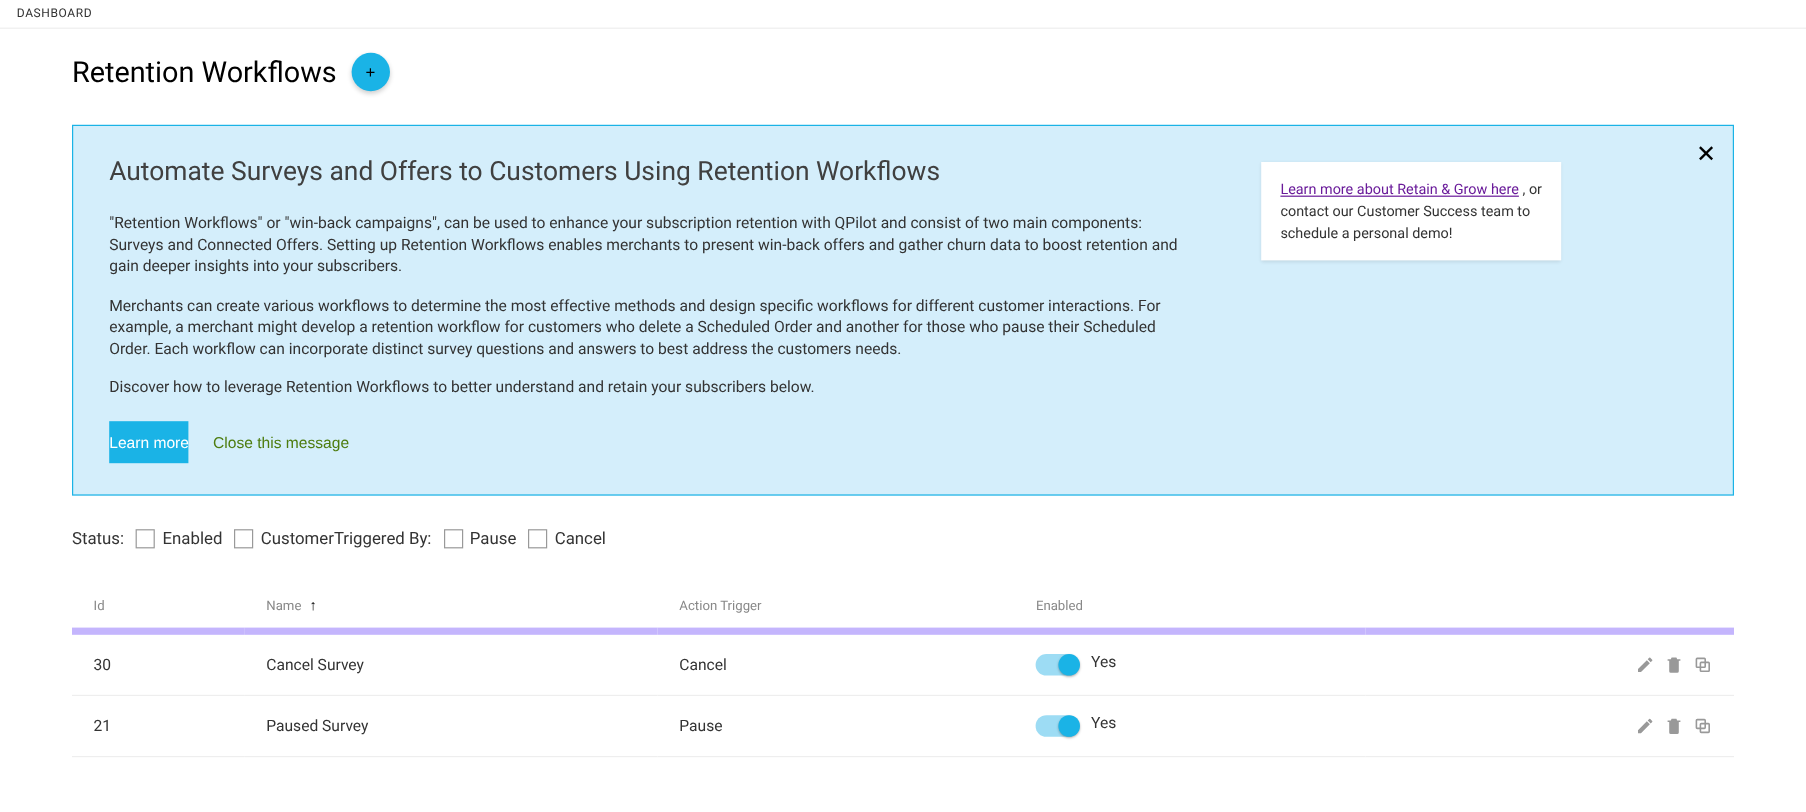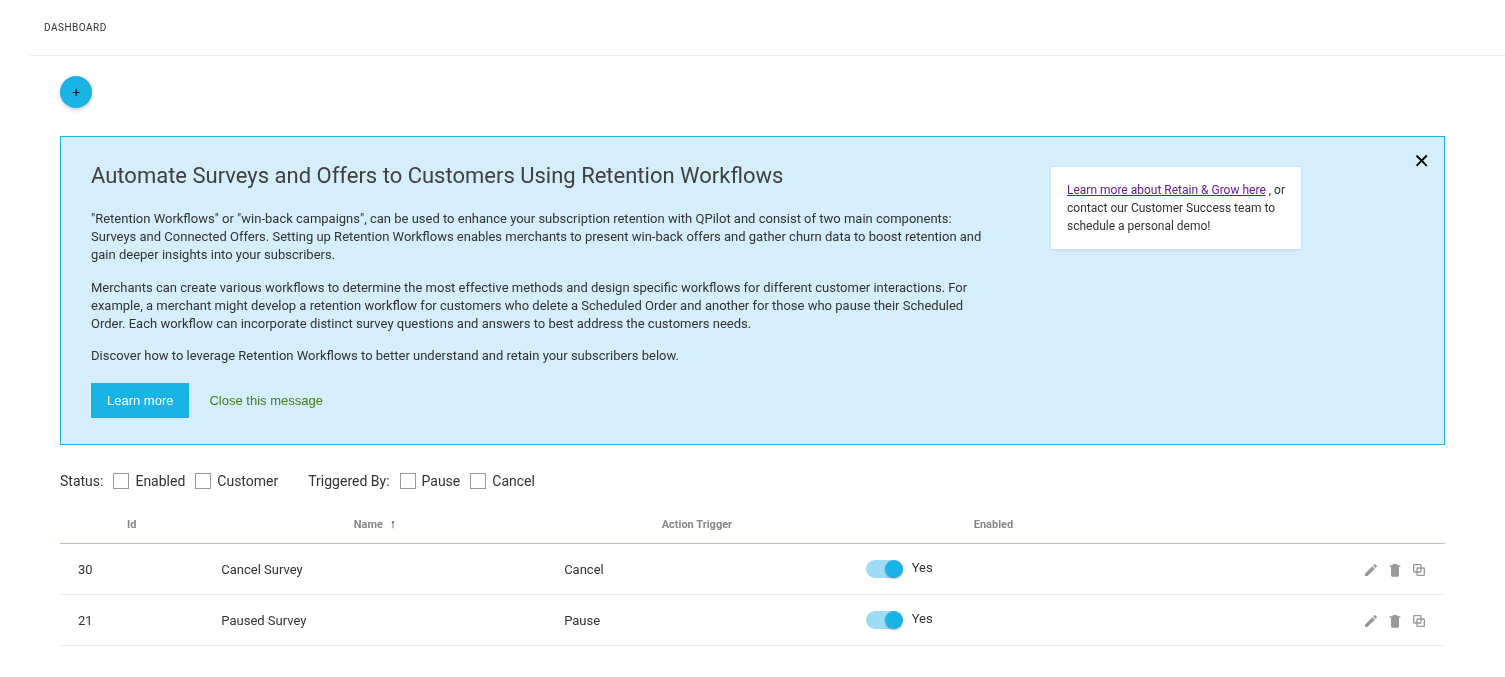--- a/index.html
+++ b/index.html
@@ -1,58 +1,59 @@
 <!DOCTYPE html>
 <html><head>
 <meta charset="utf-8">
 <style>
 * { box-sizing: border-box; margin: 0; padding: 0; }
 body { font-family: -apple-system, BlinkMacSystemFont, "Segoe UI", Roboto, Arial, sans-serif; color: #333; background: #fff; }
-.breadcrumb { padding: 22px 14px; font-size: 10px; letter-spacing: 0.5px; color: #333; border-bottom: 1px solid #eee; margin-left: 30px; }
+.breadcrumb { padding: 6px 14px; font-size: 10px; letter-spacing: 0.5px; color: #333; border-bottom: 1px solid #eee; }
 .container { padding: 20px 60px; }
 .page-header { display: flex; align-items: center; gap: 12px; margin-bottom: 28px; }
 .page-title { font-size: 24px; font-weight: 400; color: #000; }
 .add-btn { width: 32px; height: 32px; border-radius: 50%; background: #1ab3e6; color: #000; border: none; display: flex; align-items: center; justify-content: center; font-size: 14px; cursor: pointer; box-shadow: 0 2px 4px rgba(0,0,0,0.2); }
 .info-panel { background: #d4eefb; border: 1px solid #1ab3e6; padding: 26px 30px; position: relative; margin-bottom: 28px; }
 .info-close { position: absolute; top: 14px; right: 14px; font-size: 20px; background: none; border: none; cursor: pointer; color: #000; line-height: 1; }
 .info-grid { display: flex; gap: 60px; }
 .info-main { flex: 1; max-width: 900px; }
 .info-title { font-size: 22px; font-weight: 400; color: #404040; margin-bottom: 22px; }
 .info-p { font-size: 13px; line-height: 1.4; color: #333; margin-bottom: 14px; }
 .info-actions { margin-top: 18px; display: flex; align-items: center; gap: 20px; }
-.learn-btn { background: #1ab3e6; color: #fff; border: none; padding: 10px 16px; font-size: 13px; font-weight: 500; cursor: pointer; }
+.learn-btn { background: #1ab3e6; color: #fff; border: none; padding: 10px 0; font-size: 13px; font-weight: 500; cursor: pointer; }
 .close-msg { color: #4d7c0f; font-size: 13px; cursor: pointer; background: none; border: none; font-weight: 500; }
 .side-card { background: #fff; padding: 14px 16px; width: 250px; font-size: 12px; line-height: 1.5; color: #333; box-shadow: 0 1px 3px rgba(0,0,0,0.1); align-self: flex-start; margin-top: 4px; }
 .side-card a { color: #6a1b9a; }
-.filters { display: flex; align-items: center; gap: 30px; font-size: 14px; color: #333; margin-bottom: 16px; }
+.filters { display: flex; align-items: center; font-size: 14px; color: #333; margin-bottom: 28px; }
 .filter-group { display: flex; align-items: center; gap: 10px; }
 .filter-label { font-size: 14px; }
 .chk { display: inline-flex; align-items: center; gap: 6px; font-size: 14px; }
 .chk input { width: 16px; height: 16px; border: 1px solid #999; cursor: pointer; appearance: none; -webkit-appearance: none; background: #fff; }
 .chk input:checked { background: #1ab3e6; }
 table { width: 100%; border-collapse: collapse; }
-th { text-align: center; font-size: 11px; font-weight: 700; color: #888; padding: 12px 18px; border-bottom: 1px solid #c4b5fd; }
+th { text-align: left; font-size: 11px; font-weight: 400; color: #888; padding: 12px 18px; border-bottom: 6px solid #c4b5fd; }
 th.sort-active { cursor: pointer; }
 .sort-arrow { font-size: 12px; margin-left: 4px; color: #000; }
 td { font-size: 13px; padding: 16px 18px; border-bottom: 1px solid #eee; color: #333; }
 .toggle-cell { display: flex; align-items: flex-start; gap: 10px; }
 .toggle { width: 36px; height: 18px; background: #9ddcf4; border-radius: 9px; position: relative; cursor: pointer; }
 .toggle-knob { width: 18px; height: 18px; background: #1ab3e6; border-radius: 50%; position: absolute; right: -1px; top: 0; box-shadow: 0 1px 2px rgba(0,0,0,0.3); }
 .row-actions { text-align: right; white-space: nowrap; }
 .action-icon { display: inline-block; margin-left: 8px; color: #999; cursor: pointer; vertical-align: middle; }
 .action-icon svg { width: 16px; height: 16px; display: block; }
 </style>
 </head>
 <body>
 
 <div class="breadcrumb">DASHBOARD</div>
 
 <div class="container">
 
   <div class="page-header">
+    <h1 class="page-title">Retention Workflows</h1>
     <button class="add-btn">+</button>
   </div>
 
   <div class="info-panel">
     <button class="info-close">✕</button>
     <div class="info-grid">
       <div class="info-main">
         <h2 class="info-title">Automate Surveys and Offers to Customers Using Retention Workflows</h2>
         <p class="info-p">"Retention Workflows" or "win-back campaigns", can be used to enhance your subscription retention with QPilot and consist of two main components: Surveys and Connected Offers. Setting up Retention Workflows enables merchants to present win-back offers and gather churn data to boost retention and gain deeper insights into your subscribers.</p>
         <p class="info-p">Merchants can create various workflows to determine the most effective methods and design specific workflows for different customer interactions. For example, a merchant might develop a retention workflow for customers who delete a Scheduled Order and another for those who pause their Scheduled Order. Each workflow can incorporate distinct survey questions and answers to best address the customers needs.</p>

